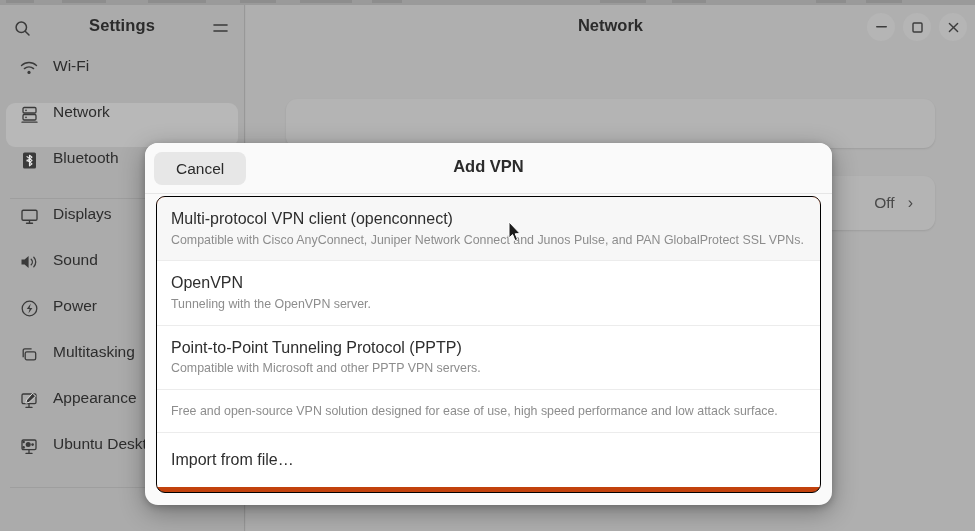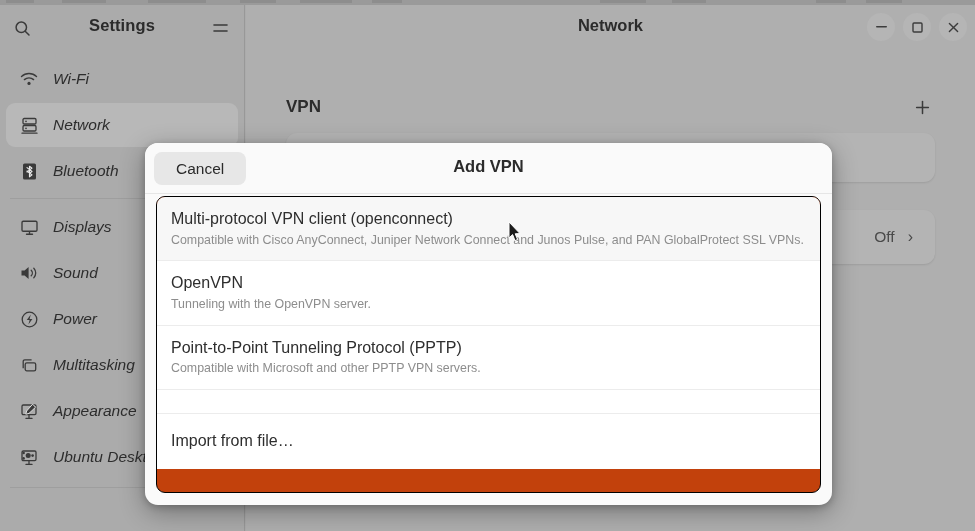--- a/index.html
+++ b/index.html
@@ -64,25 +64,24 @@
     font-size: 16.5px; font-weight: bold; color: #2b2b2b;
     letter-spacing: .1px;
   }
 
   .nav {
     position: absolute; left: 0; top: 50px; right: 0; bottom: 0;
   }
   .nav-item {
     position: relative;
     height: 44px; margin: 2px 6px;
-    display: flex; align-items: center;
+    display: flex; 
     border-radius: 9px;
     padding-left: 12px;
     color: #2e2e2e;
-    font-style: italic;
   }
   .nav-item.selected { background: #b8b8b8; }
   .nav-icon {
     width: 22px; height: 22px; flex: 0 0 22px;
     display: flex; align-items: center; justify-content: center;
     color: #3a3a3a;
     margin-right: 13px;
   }
   .nav-label { font-size: 15.5px; color: #2d2d2d; white-space: nowrap; }
   .nav-sep {
@@ -372,29 +371,20 @@
           <div class="win-btn">
             <svg width="11" height="11" viewBox="0 0 11 11" stroke="#3c3c3c" stroke-width="1.4" stroke-linecap="round">
               <line x1="1.4" y1="1.4" x2="9.6" y2="9.6"></line>
                 <line x1="9.6" y1="1.4" x2="1.4" y2="9.6"></line>
             </svg>
           </div>
         </div>
       </div>
 
       <div class="section">
-        <div class="section-head">
-          <span class="section-title">VPN</span>
-          <span class="section-add">
-            <svg width="15" height="15" viewBox="0 0 15 15" stroke="#3b3b3b" stroke-width="1.5" stroke-linecap="round">
-              <line x1="7.5" y1="1.6" x2="7.5" y2="13.4"></line>
-                <line x1="1.6" y1="7.5" x2="13.4" y2="7.5"></line>
-            </svg>
-          </span>
-        </div>
 
         <div class="card vpn-card"></div>
 
         <div class="card row-card">
           <span class="row-value">Off</span>
           <span class="row-chevron">›</span>
         </div>
       </div>
 
     </div>
@@ -417,20 +407,21 @@
           <div class="vpn-name">OpenVPN</div>
           <div class="vpn-desc">Tunneling with the OpenVPN server.</div>
         </div>
 
         <div class="vpn-item">
           <div class="vpn-name">Point-to-Point Tunneling Protocol (PPTP)</div>
           <div class="vpn-desc">Compatible with Microsoft and other PPTP VPN servers.</div>
         </div>
 
         <div class="vpn-item">
+          <div class="vpn-desc">Free and open-source VPN solution designed for ease of use, high speed performance and low attack surface.</div>
         </div>
 
         <div class="vpn-item no-desc">
           <div class="vpn-name">Import from file…</div>
         </div>
 
       </div>
     </div>
 
     <div class="cursor">

